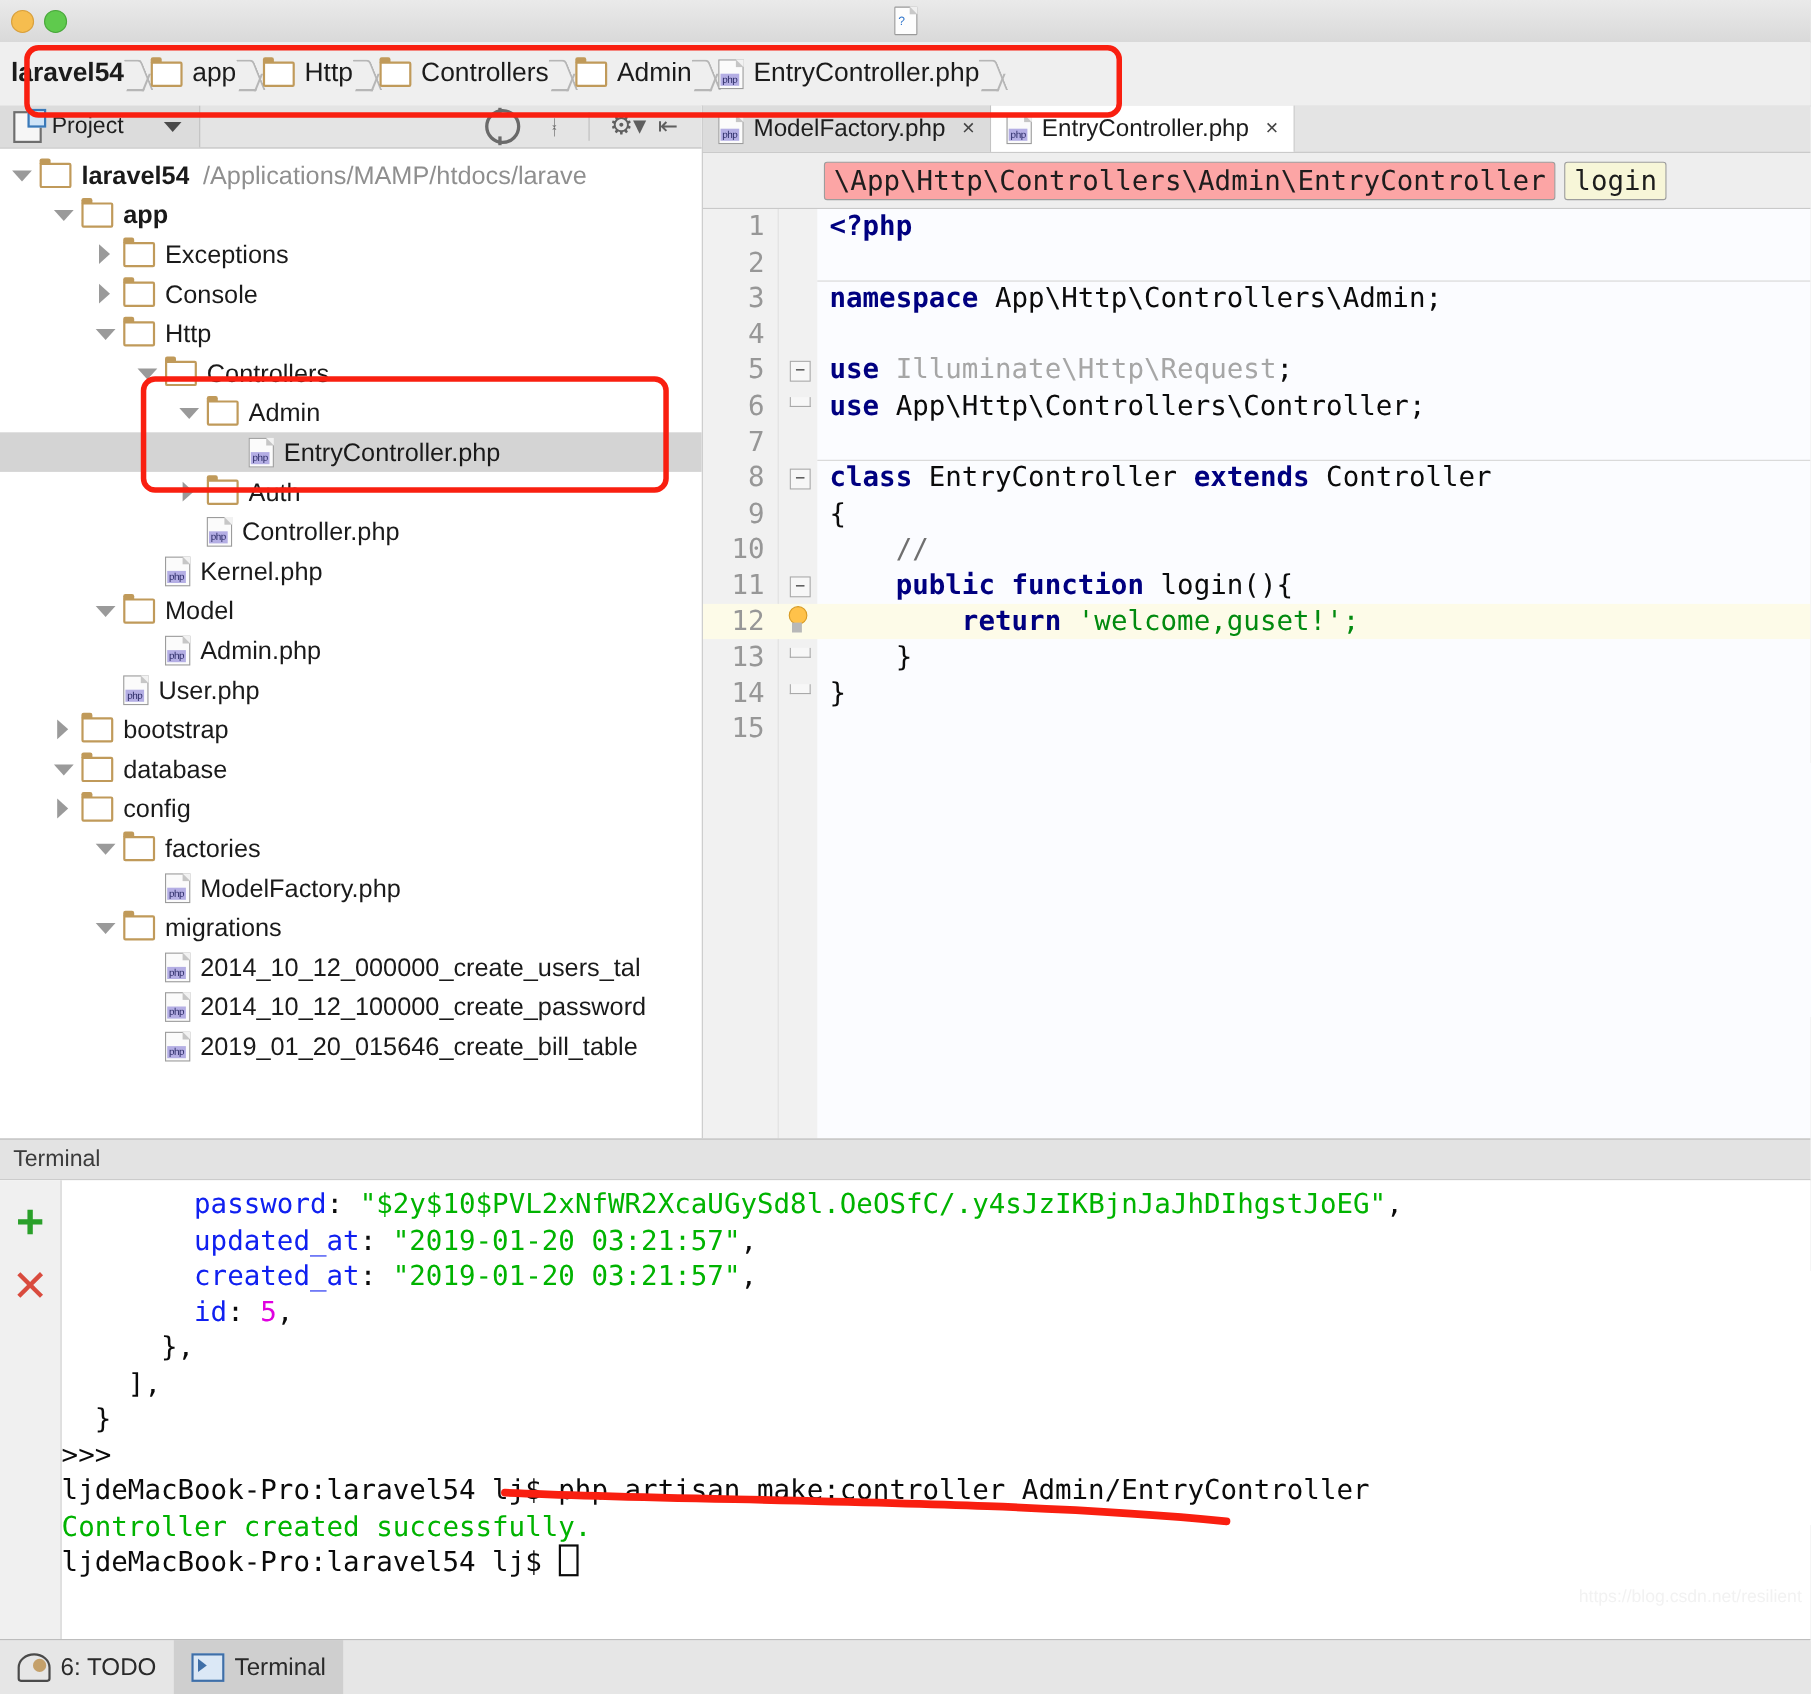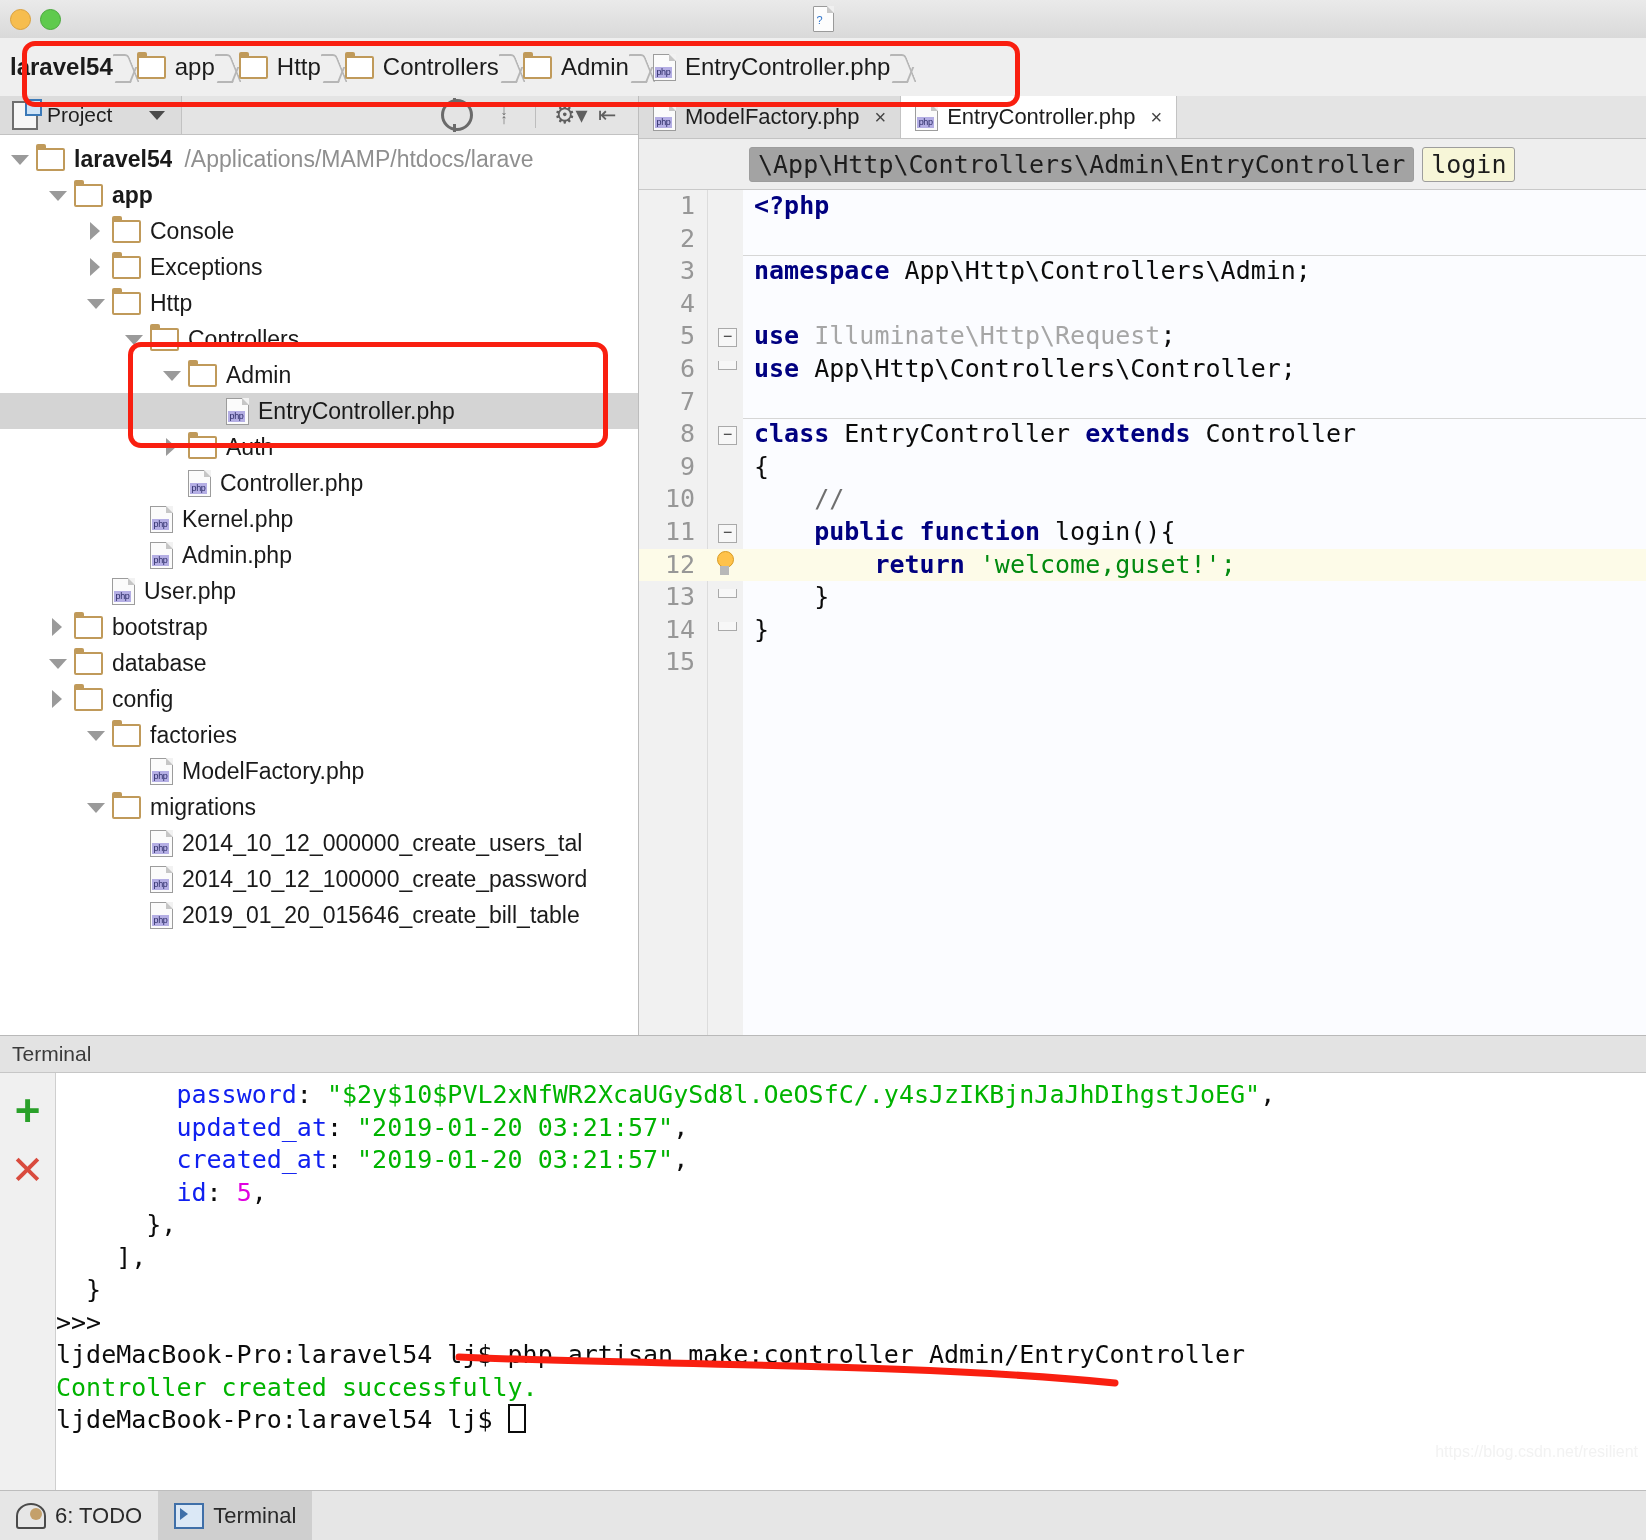--- a/index.html
+++ b/index.html
@@ -152,21 +152,21 @@
     display:flex;align-items:center;gap:9px;height:42px;padding:0 14px;
     font-size:22px;color:#1d1d1d;background:#dcdcdc;border-right:1px solid #c3c3c3;
   }
   .tab.active{background:#fff;}
   .tab .x{color:#444;font-size:20px;margin-left:6px;}
   .bc2{
     height:50px;background:#eeeeee;border-bottom:1px solid #c9c9c9;
     display:flex;align-items:center;padding-left:110px;gap:8px;
   }
   .chip{
-    border:1px solid #9d9d9d;background:#a3a3a3;border-radius:3px;padding:2px 8px;
+    border:1px solid #9d9d9d;background:#fca5a5;border-radius:3px;padding:2px 8px;
     font-family:"DejaVu Sans Mono","Liberation Mono",monospace;font-size:25px;color:#1d1d1d;
   }
   .chip.hl{background:#f7f6d8;}
 
   .code-area{position:relative;height:846px;background:#fbfcff;overflow:hidden;}
   .gutter{
     position:absolute;left:0;top:0;width:68px;height:846px;background:#f1f1f1;
     border-right:1px solid #dcdcdc;
   }
   .fold{position:absolute;left:69px;top:0;width:35px;height:846px;background:#f1f1f1;}
@@ -321,27 +321,27 @@
           <div class="row">
             <span style="width: 48px; flex: 0 0 auto;"></span>
             <span class="arrow down"></span>
             <span class="folder"></span>
             <span class="nm bold">app</span>
           </div>
           <div class="row">
             <span style="width: 86px; flex: 0 0 auto;"></span>
             <span class="arrow right"></span>
             <span class="folder"></span>
-            <span class="nm">Console</span>
+            <span class="nm">Exceptions</span>
           </div>
           <div class="row">
             <span style="width: 86px; flex: 0 0 auto;"></span>
             <span class="arrow right"></span>
             <span class="folder"></span>
-            <span class="nm">Exceptions</span>
+            <span class="nm">Console</span>
           </div>
           <div class="row">
             <span style="width: 86px; flex: 0 0 auto;"></span>
             <span class="arrow down"></span>
             <span class="folder"></span>
             <span class="nm">Http</span>
           </div>
           <div class="row">
             <span style="width: 124px; flex: 0 0 auto;"></span>
             <span class="arrow down"></span>
@@ -376,20 +376,26 @@
             </span>
             <span class="nm">Controller.php</span>
           </div>
           <div class="row">
             <span style="width: 124px; flex: 0 0 auto;"></span>
             <span class="arrow"></span>
             <span class="phpico">
               <span class="lbl">php</span>
             </span>
             <span class="nm">Kernel.php</span>
+          </div>
+          <div class="row">
+            <span style="width: 86px; flex: 0 0 auto;"></span>
+            <span class="arrow down"></span>
+            <span class="folder"></span>
+            <span class="nm">Model</span>
           </div>
           <div class="row">
             <span style="width: 124px; flex: 0 0 auto;"></span>
             <span class="arrow"></span>
             <span class="phpico">
               <span class="lbl">php</span>
             </span>
             <span class="nm">Admin.php</span>
           </div>
           <div class="row">

